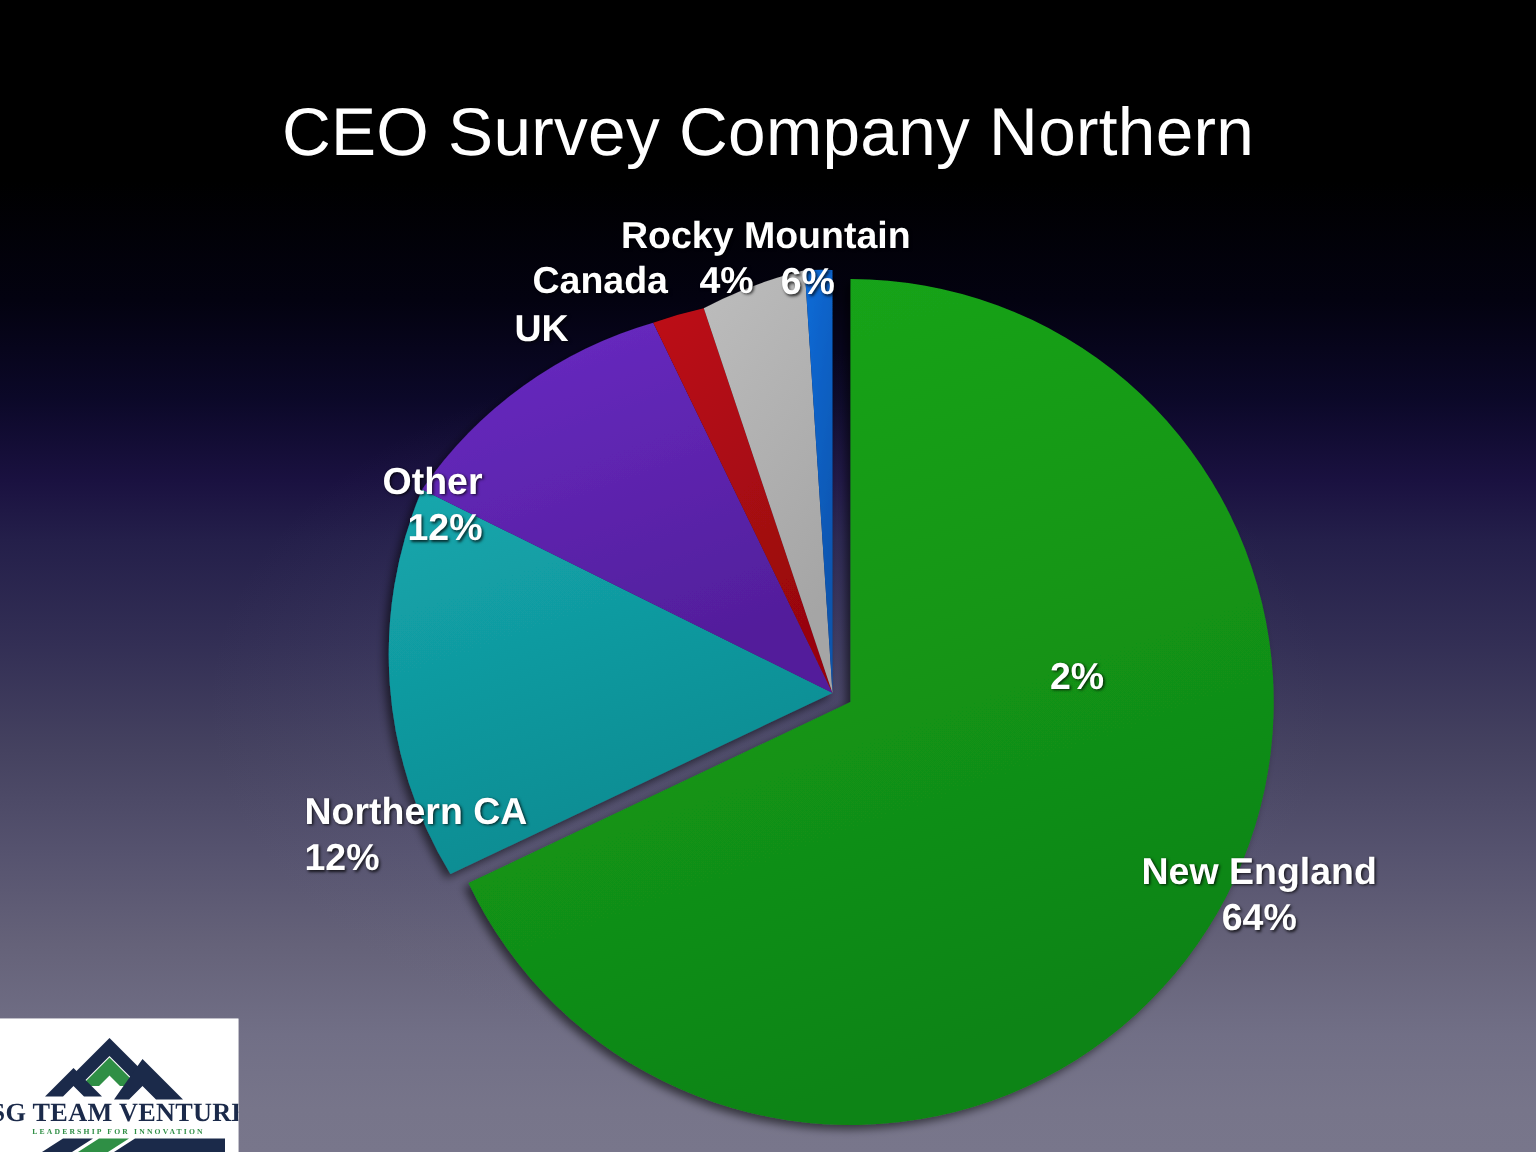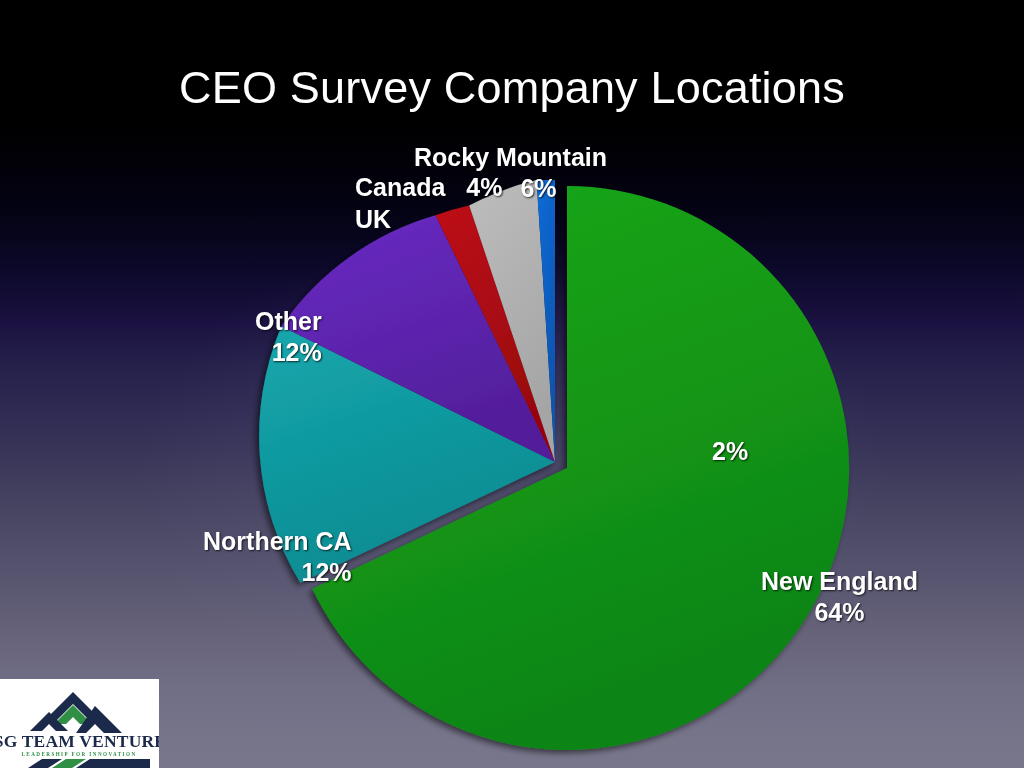--- a/index.html
+++ b/index.html
@@ -73,48 +73,48 @@
   .pie-label .lbl-val  { display: block; }
 
   
   #label-rocky   { left: 414px; top: 142px; text-align: left; }
   #label-rocky .lbl-val { text-align: center; padding-left: 56px; }
 
   #label-canada  { left: 355px; top: 172px; }
   #label-canada  .lbl-name { display: inline-block; }
   #label-canada  .lbl-val  { display: inline-block; padding-left: 14px; }
 
-  #label-uk      { left: 343px; top: 204px; margin-left: 12px; }
+  #label-uk      { left: 343px; top: 204px; }
   #label-uk      .lbl-name { display: inline-block; }
   #label-uk      .lbl-val  { display: inline-block; padding-left: 14px; }
   #label-uk-pct  { position: absolute; left: 343px; top: 232px; }
 
   #label-other   { left: 255px; top: 306px; text-align: right; }
   #label-ne      { left: 761px; top: 566px; text-align: center; }
-  #label-nca     { left: 203px; top: 526px; text-align: right; }
+  #label-nca     { left: 203px; top: 526px; text-align: left; }
 
   #logo {
     position: absolute;
     left: 0px;
     top: 679px;
     width: 159px;
     height: 89px;
     background: #ffffff;
     overflow: hidden;
   }
   #logo svg { display: block; }
 </style>
 </head>
 <body>
 
 <div id="slide">
 
   <div id="bg-glow"></div>
 
-  <div id="title">CEO Survey Company Locations</div>
+  <div id="title">CEO Survey Company Northern</div>
 
   <div id="chart-area">
     <svg width="1024" height="768" viewBox="0 0 1024 768">
       <defs>
         <filter id="sliceShadow" x="-30%" y="-30%" width="160%" height="160%">
           <feDropShadow dx="-3" dy="3" stdDeviation="3" flood-color="#000000" flood-opacity="0.55"></feDropShadow>
         </filter>
         <linearGradient id="gGreen" x1="0" y1="0" x2="0.35" y2="1">
           <stop offset="0%" stop-color="#19a81b"></stop>
           <stop offset="55%" stop-color="#139616"></stop>

